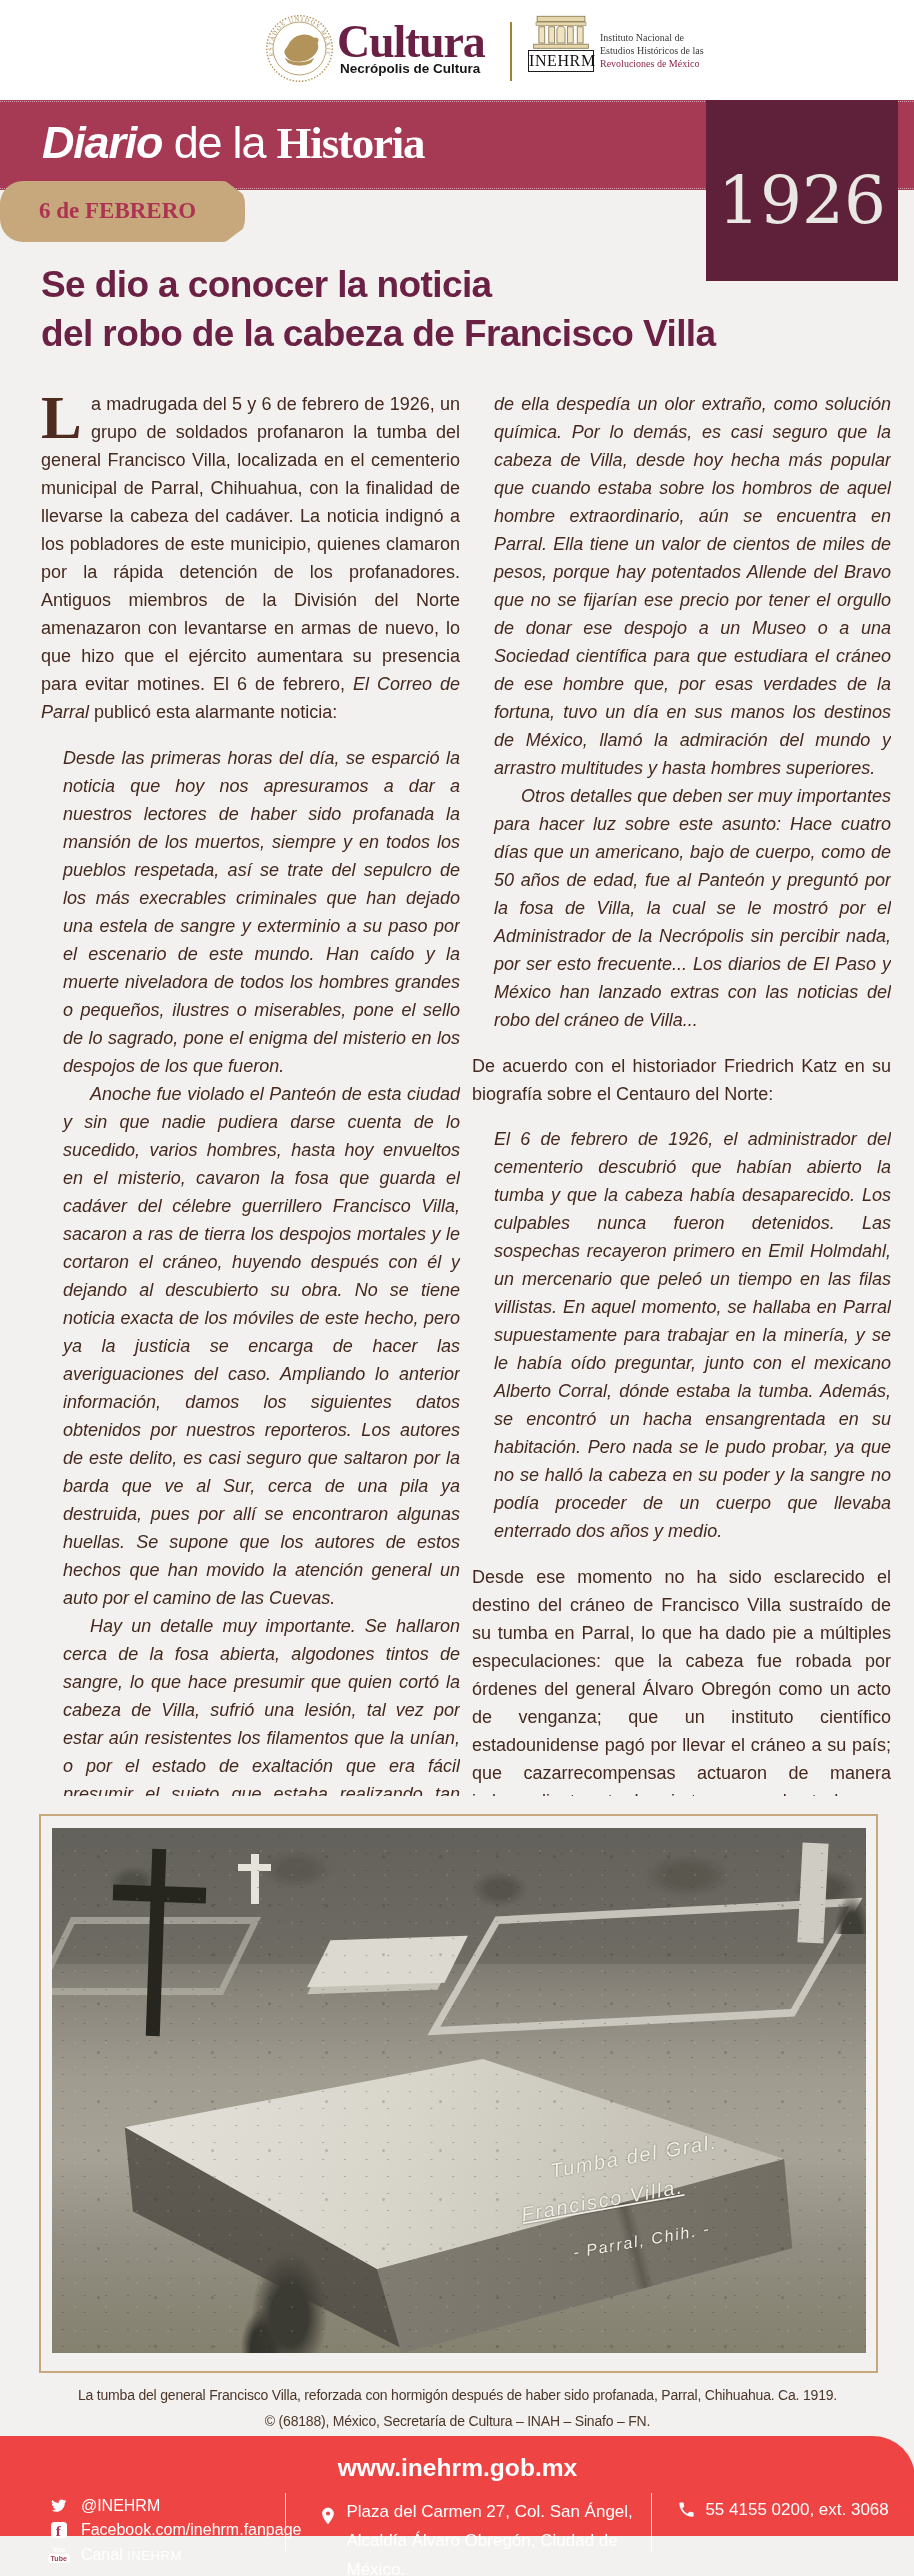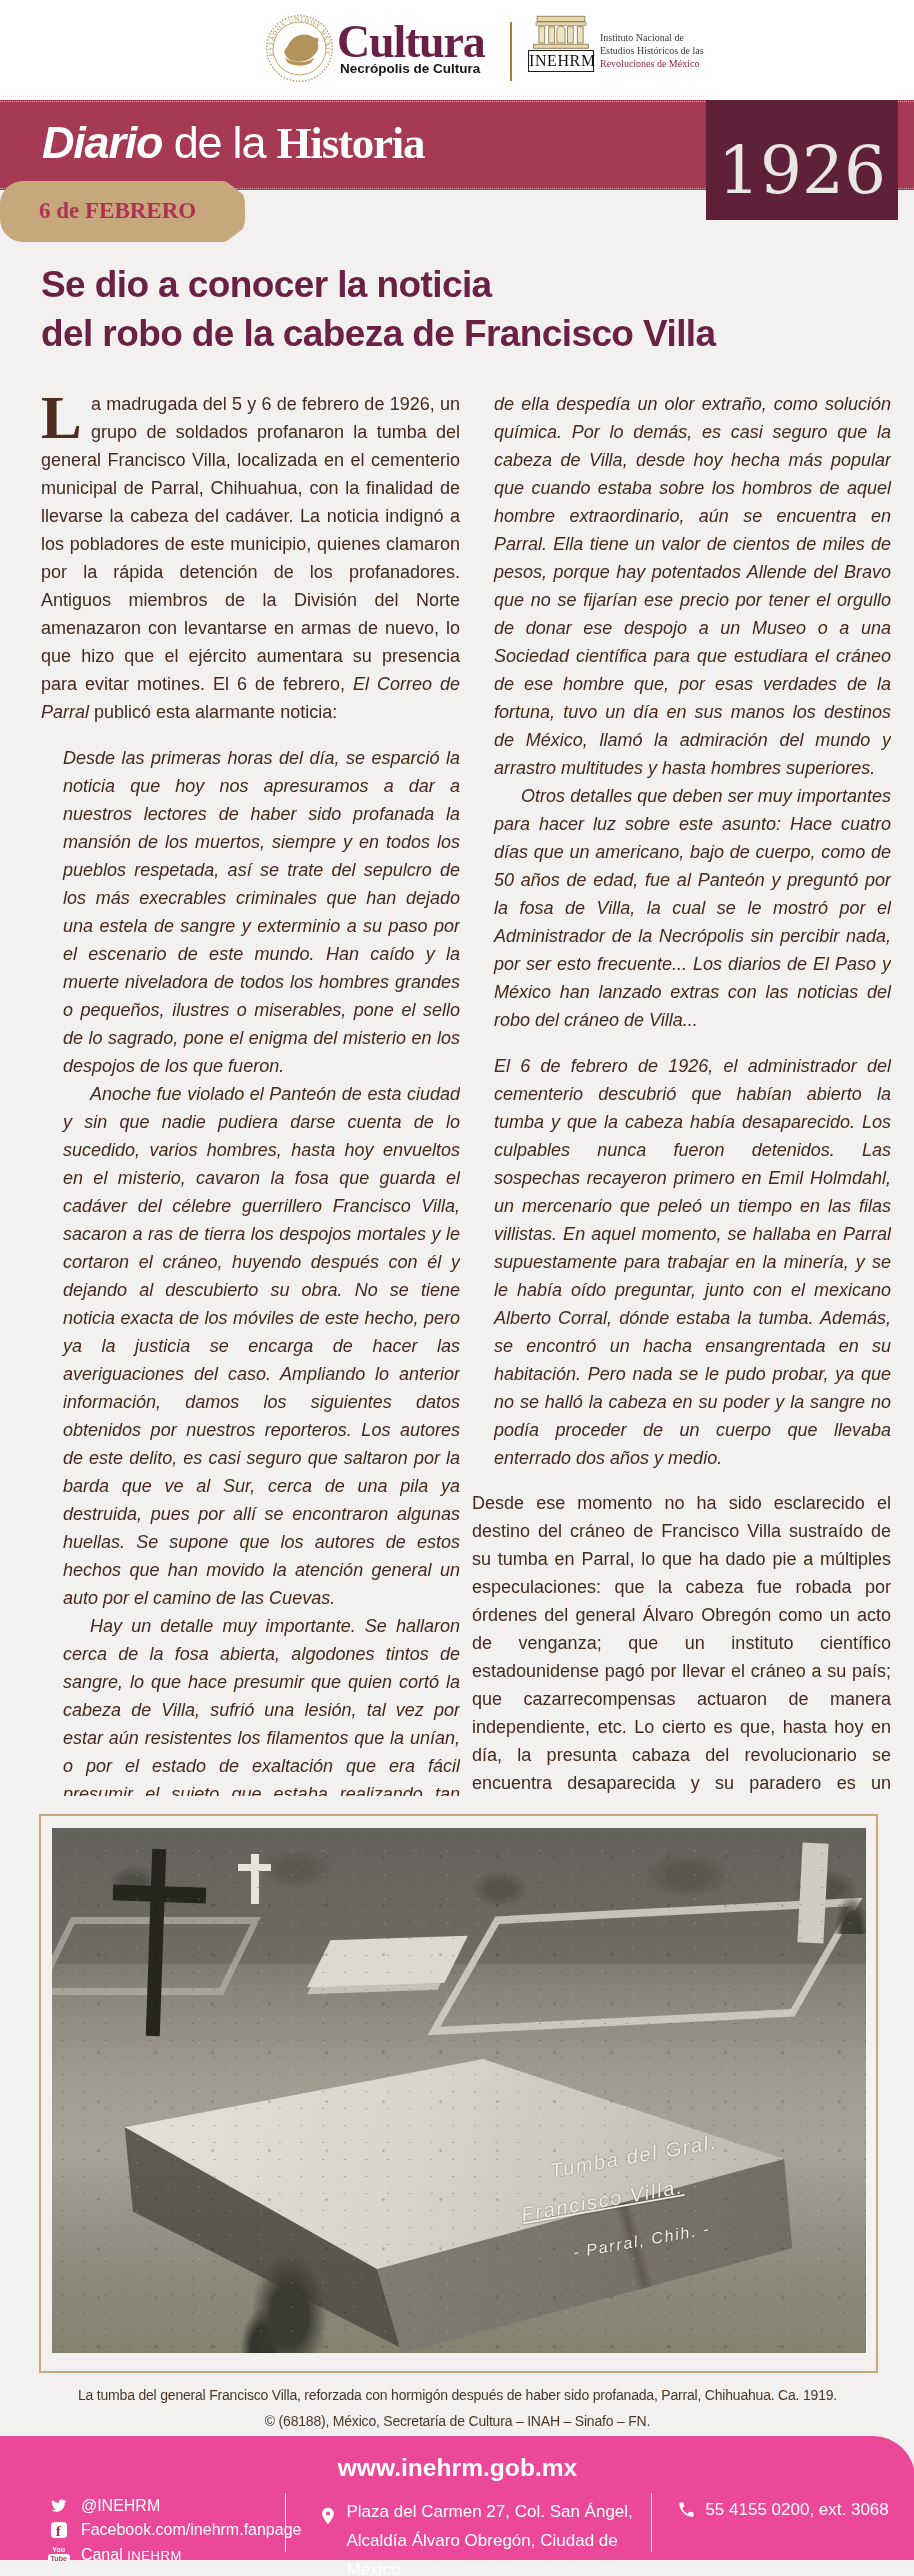--- a/index.html
+++ b/index.html
@@ -21,21 +21,21 @@
   .inehrm-text .rev{color:#8E2242;}
   
   .banner{position:absolute;left:0;top:100px;width:915px;height:90px;background:#A63A55;}
   .banner::before,.banner::after{content:"";position:absolute;left:0;right:0;border-top:1.8px dotted rgba(255,255,255,.55);}
   .banner::before{top:0.6px;} .banner::after{bottom:0.6px;}
   .banner-title{position:absolute;left:42px;top:50%;transform:translateY(-54%);
                 color:#fff;font-size:45px;letter-spacing:-1.2px;white-space:nowrap;}
   .banner-title .b1{font-weight:bold;font-style:italic;}
   .banner-title .b2{font-weight:normal;}
   .banner-title .b3{font-weight:bold;font-family:Liberation Serif, serif;}
-  .year-box{position:absolute;left:706px;top:100px;width:192px;height:120px;background:#5E2139;
+  .year-box{position:absolute;left:706px;top:100px;width:192px;height:181px;background:#5E2139;
             display:flex;align-items:center;justify-content:center;}
   .year-box span{font-family:"DejaVu Serif",serif;font-size:66px;color:#E9E7E4;margin-top:20px;}
   .date-tag{position:absolute;left:0;top:181px;width:245px;height:61px;background:#C7A77C;
             clip-path:polygon(0 0,92% 0,100% 24%,100% 76%,92% 100%,0 100%);border-radius:23px;}
   .date-tag span{position:absolute;left:39px;top:0;line-height:59px;font-family:"Liberation Serif",serif;
                  font-weight:bold;font-size:23px;color:#AD3352;}
   
   .article-title{position:absolute;left:41px;top:260px;font-size:37px;font-weight:bold;
                  color:#6B2144;line-height:49px;letter-spacing:-0.6px;}
   .col{position:absolute;top:390px;width:419px;height:1406px;overflow:hidden;}
@@ -91,21 +91,21 @@
   .inscription .l1{margin-left:41px;font-size:20px;}
   .inscription .l2{margin-left:4.7px;margin-top:15.2px;font-size:20px;text-decoration:underline;}
   .inscription .l3{margin-left:49px;margin-top:26px;font-size:16px;}
   .bush{position:absolute;left:21%;top:74%;width:135px;height:164px;background:
      radial-gradient(53px 88px at 50% 60%,#3c3b33 35%,transparent 72%),
      radial-gradient(29px 53px at 30% 80%,#34332c 40%,transparent 75%);}
   
   .caption{position:absolute;left:0;top:2382px;width:915px;text-align:center;
            font-size:14px;line-height:26px;color:#4C372A;letter-spacing:-0.2px;}
   
-  .footer{position:absolute;left:0;top:2436px;width:915px;height:124px;background:#ec4899;
+  .footer{position:absolute;left:0;top:2436px;width:915px;height:100px;background:#ef4444;
           border-top-right-radius:42px;color:#fff;}
   .site{position:absolute;left:0;top:17.6px;width:100%;text-align:center;font-size:24.6px;font-weight:bold;}
   .f-divider{position:absolute;top:57px;width:1.2px;height:59px;background:rgba(255,255,255,.9);}
   .d1{left:285px;} .d2{left:651px;}
   .social{position:absolute;left:47px;top:59px;}
   .social .row{display:flex;align-items:center;height:21px;margin-bottom:3.5px;font-size:16px;}
   .social .ic{width:23.4px;height:17.6px;margin-right:10.5px;display:flex;align-items:center;justify-content:center;}
   .fb-badge{width:16.4px;height:16.4px;background:#fff;border-radius:3.5px;position:relative;overflow:hidden;}
   .fb-badge span{position:absolute;left:5.3px;top:0.6px;color:#A63A55;font-weight:bold;font-size:15.2px;
                  font-family:"Liberation Serif",serif;}
@@ -184,20 +184,21 @@
   <div class="col col1">
     <p><span class="dropcap">L</span><span>a madrugada del 5 y 6 de febrero de 1926, un grupo de soldados profanaron la tumba del general Francisco Villa, localizada en el cementerio municipal de Parral, Chihuahua, con la finalidad de llevarse la cabeza del cadáver. La noticia indignó a los pobladores de este municipio, quienes clamaron por la rápida detención de los profanadores. Antiguos miembros de la División del Norte amenazaron con levantarse en armas de nuevo, lo que hizo que el ejército aumentara su presencia para evitar motines. El 6 de febrero, </span><i>El Correo de Parral</i><span> publicó esta alarmante noticia:</span></p>
     <p class="quote sp">Desde las primeras horas del día, se esparció la noticia que hoy nos apresuramos a dar a nuestros lectores de haber sido profanada la mansión de los muertos, siempre y en todos los pueblos respetada, así se trate del sepulcro de los más execrables criminales que han dejado una estela de sangre y exterminio a su paso por el escenario de este mundo. Han caído y la muerte niveladora de todos los hombres grandes o pequeños, ilustres o miserables, pone el sello de lo sagrado, pone el enigma del misterio en los despojos de los que fueron.</p>
     <p class="quote indent">Anoche fue violado el Panteón de esta ciudad y sin que nadie pudiera darse cuenta de lo sucedido, varios hombres, hasta hoy envueltos en el misterio, cavaron la fosa que guarda el cadáver del célebre guerrillero Francisco Villa, sacaron a ras de tierra los despojos mortales y le cortaron el cráneo, huyendo después con él y dejando al descubierto su obra. No se tiene noticia exacta de los móviles de este hecho, pero ya la justicia se encarga de hacer las averiguaciones del caso. Ampliando lo anterior información, damos los siguientes datos obtenidos por nuestros reporteros. Los autores de este delito, es casi seguro que saltaron por la barda que ve al Sur, cerca de una pila ya destruida, pues por allí se encontraron algunas huellas. Se supone que los autores de estos hechos que han movido la atención general un auto por el camino de las Cuevas.</p>
     <p class="quote indent">Hay un detalle muy importante. Se hallaron cerca de la fosa abierta, algodones tintos de sangre, lo que hace presumir que quien cortó la cabeza de Villa, sufrió una lesión, tal vez por estar aún resistentes los filamentos que la unían, o por el estado de exaltación que era fácil presumir el sujeto que estaba realizando tan macabra operación. También se halló una botella blanca vacía, de las llamadas tequileras, con un corcho de aluminio y</p>
   </div>
 
   <div class="col col2">
     <p class="quote">de ella despedía un olor extraño, como solución química. Por lo demás, es casi seguro que la cabeza de Villa, desde hoy hecha más popular que cuando estaba sobre los hombros de aquel hombre extraordinario, aún se encuentra en Parral. Ella tiene un valor de cientos de miles de pesos, porque hay potentados Allende del Bravo que no se fijarían ese precio por tener el orgullo de donar ese despojo a un Museo o a una Sociedad científica para que estudiara el cráneo de ese hombre que, por esas verdades de la fortuna, tuvo un día en sus manos los destinos de México, llamó la admiración del mundo y arrastro multitudes y hasta hombres superiores.</p>
     <p class="quote indent">Otros detalles que deben ser muy importantes para hacer luz sobre este asunto: Hace cuatro días que un americano, bajo de cuerpo, como de 50 años de edad, fue al Panteón y preguntó por la fosa de Villa, la cual se le mostró por el Administrador de la Necrópolis sin percibir nada, por ser esto frecuente... Los diarios de El Paso y México han lanzado extras con las noticias del robo del cráneo de Villa...</p>
+    <p class="sp">De acuerdo con el historiador Friedrich Katz en su biografía sobre el Centauro del Norte:</p>
     <p class="quote sp">El 6 de febrero de 1926, el administrador del cementerio descubrió que habían abierto la tumba y que la cabeza había desaparecido. Los culpables nunca fueron detenidos. Las sospechas recayeron primero en Emil Holmdahl, un mercenario que peleó un tiempo en las filas villistas. En aquel momento, se hallaba en Parral supuestamente para trabajar en la minería, y se le había oído preguntar, junto con el mexicano Alberto Corral, dónde estaba la tumba. Además, se encontró un hacha ensangrentada en su habitación. Pero nada se le pudo probar, ya que no se halló la cabeza en su poder y la sangre no podía proceder de un cuerpo que llevaba enterrado dos años y medio.</p>
     <p class="sp">Desde ese momento no ha sido esclarecido el destino del cráneo de Francisco Villa sustraído de su tumba en Parral, lo que ha dado pie a múltiples especulaciones: que la cabeza fue robada por órdenes del general Álvaro Obregón como un acto de venganza; que un instituto científico estadounidense pagó por llevar el cráneo a su país; que cazarrecompensas actuaron de manera independiente, etc. Lo cierto es que, hasta hoy en día, la presunta cabaza del revolucionario se encuentra desaparecida y su paradero es un misterio.</p>
   </div>
 
   <div class="photo-frame">
     <div class="photo">
       <div class="treeline"></div>
       <div class="curb2"></div>
       <div class="curb"></div>
       <div class="slab-bg"></div>

